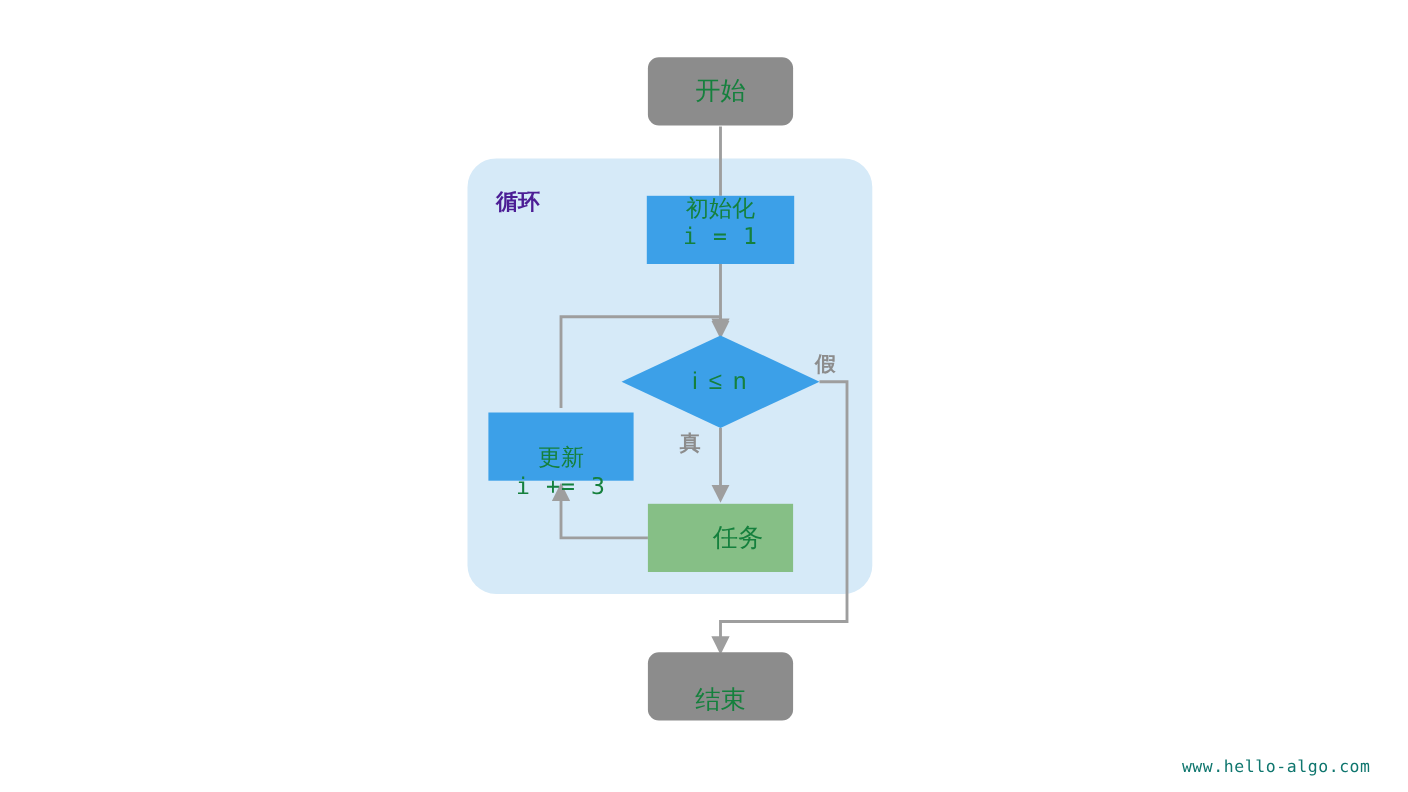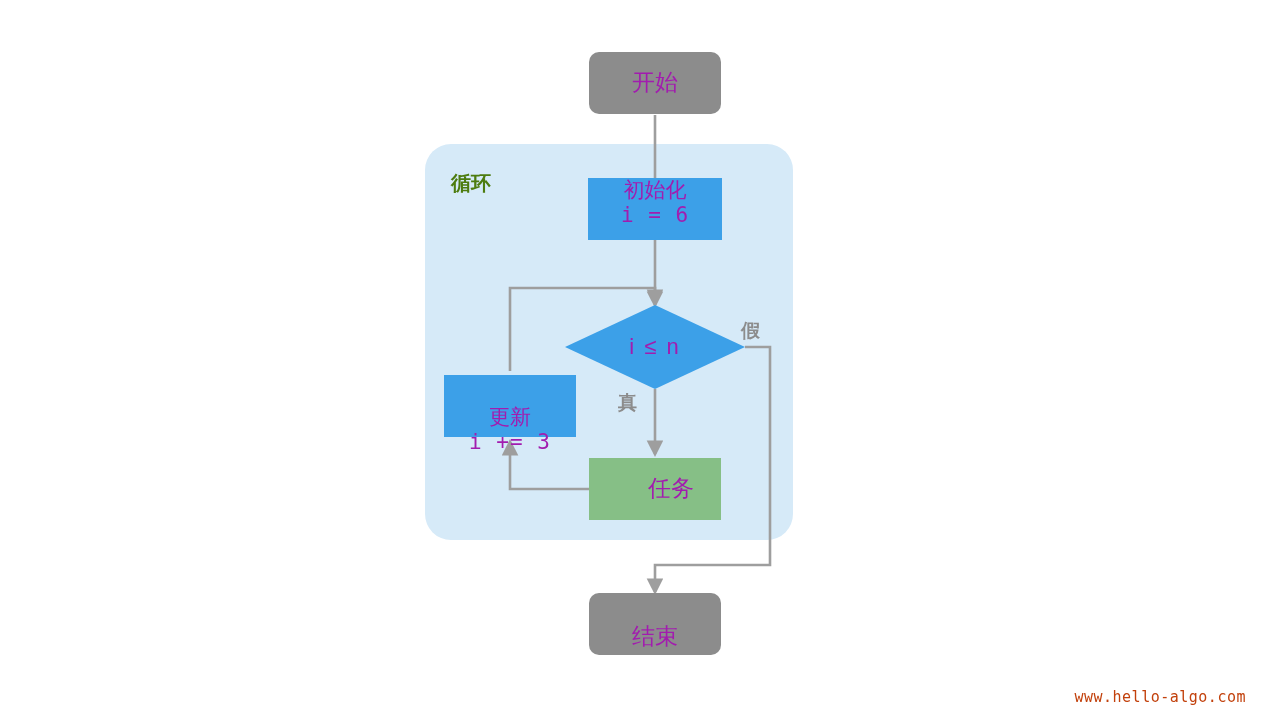--- a/index.html
+++ b/index.html
@@ -20,21 +20,21 @@
     top: 0;
     width: 1280px;
     height: 720px;
   }
   .node-label {
     position: absolute;
     display: flex;
     flex-direction: column;
     align-items: center;
     justify-content: center;
-    color: #a21caf;
+    color: #15803d;
     pointer-events: none;
     text-align: center;
     line-height: 1.18;
   }
   .terminal-text {
     font-family: "Liberation Sans", sans-serif;
     font-size: 23px;
   }
   .cn-line {
     font-family: "Liberation Sans", sans-serif;
@@ -50,37 +50,37 @@
     font-size: 23px;
     margin-left: 32px;
   }
   .cond-text {
     font-family: Liberation Sans, sans-serif;
     font-size: 22px;
     letter-spacing: 2px;
   }
   .loop-title {
     position: absolute;
-    color: #4d7c0f;
+    color: #4c1d95;
     font-family: "Liberation Sans", sans-serif;
     font-size: 20px;
     font-weight: bold;
   }
   .edge-label {
     position: absolute;
     color: #8C8C8C;
     font-family: "Liberation Sans", sans-serif;
     font-size: 19px;
     font-weight: bold;
   }
   .watermark {
     position: absolute;
     right: 34px;
     bottom: 14px;
-    color: #c2410c;
+    color: #0f766e;
     font-family: "DejaVu Sans Mono", monospace;
     font-size: 15px;
     letter-spacing: 0.5px;
   }
 </style>
 </head>
 <body>
 
 <svg id="canvas" viewBox="0 0 1280 720">
   <defs>
@@ -117,21 +117,21 @@
 </svg>
 
 <div class="loop-title" style="left:451px; top:170px;">循环</div>
 
 <div class="node-label" style="left:589px; top:52px; width:132px; height:62px;">
   <span class="terminal-text">开始</span>
 </div>
 
 <div class="node-label" style="left:588px; top:178px; width:134px; height:50px;">
   <span class="cn-line">初始化</span>
-  <span class="code-line">i = 6</span>
+  <span class="code-line">i = 1</span>
 </div>
 
 <div class="node-label" style="left:565px; top:305px; width:180px; height:84px;">
   <span class="cond-text">i ≤ n</span>
 </div>
 
 <div class="node-label" style="left:444px; top:375px; width:132px; height:62px;margin-top:24px;">
   <span class="cn-line">更新</span>
   <span class="code-line">i += 3</span>
 </div>

